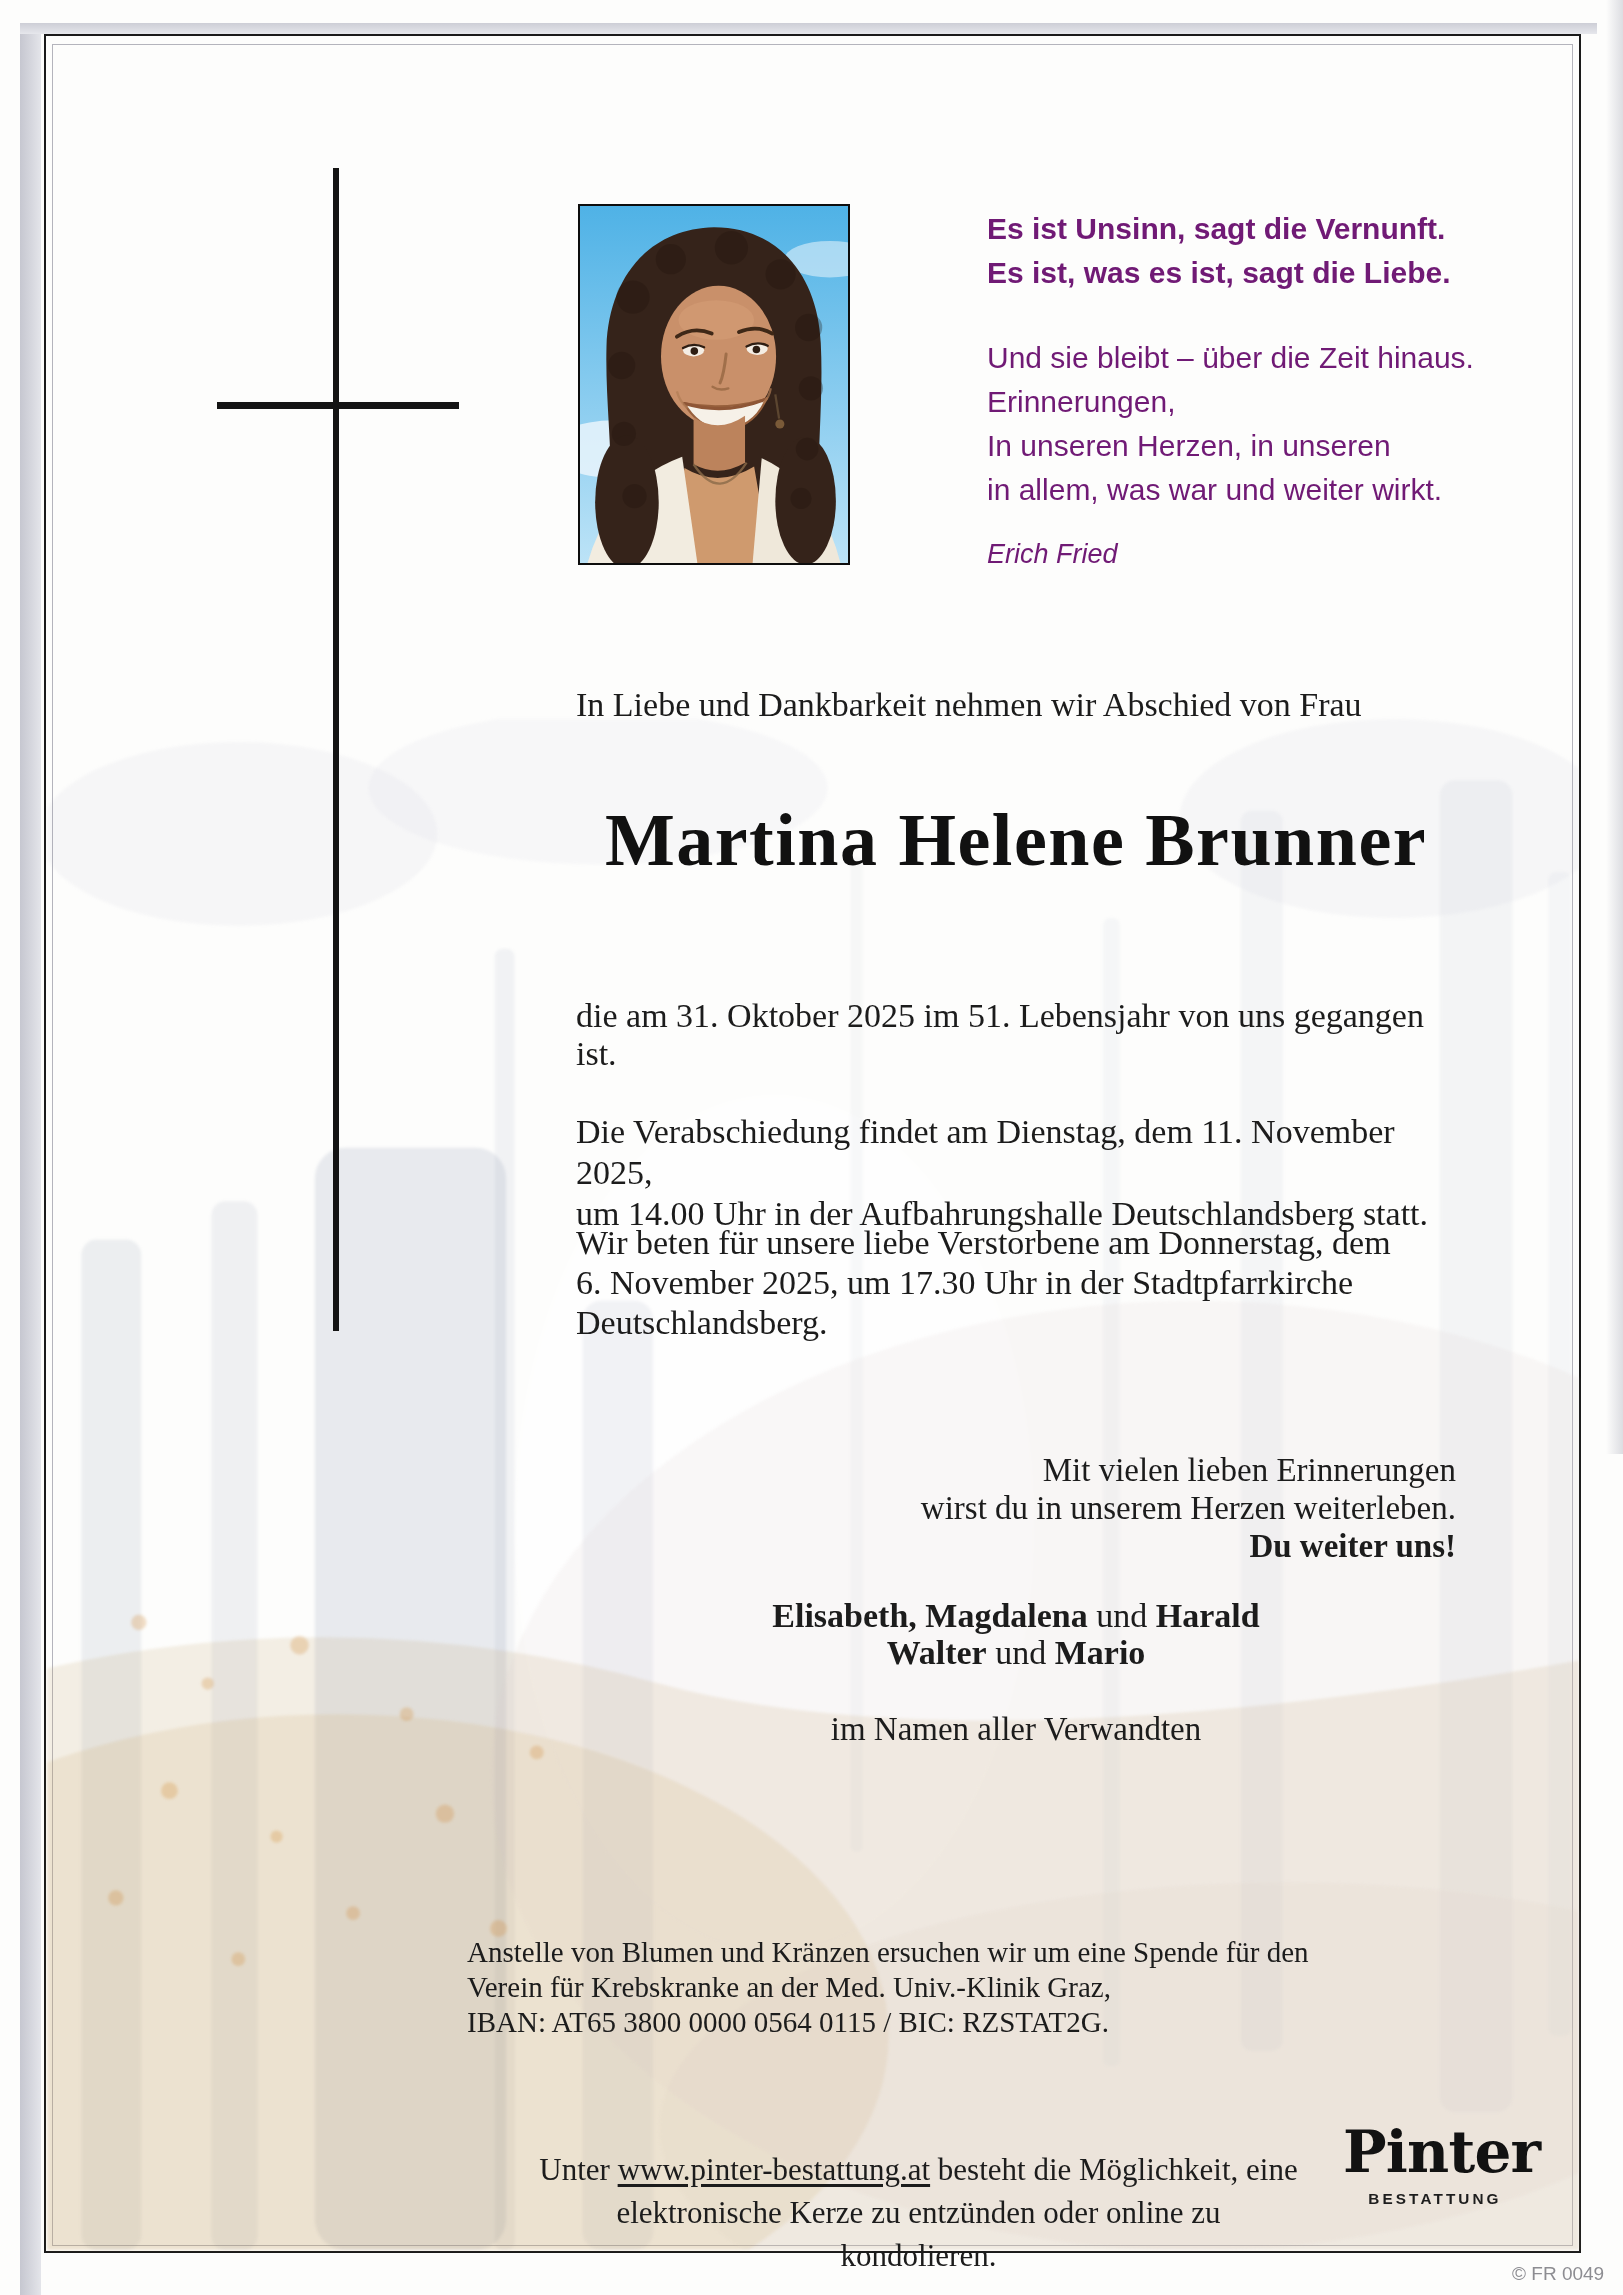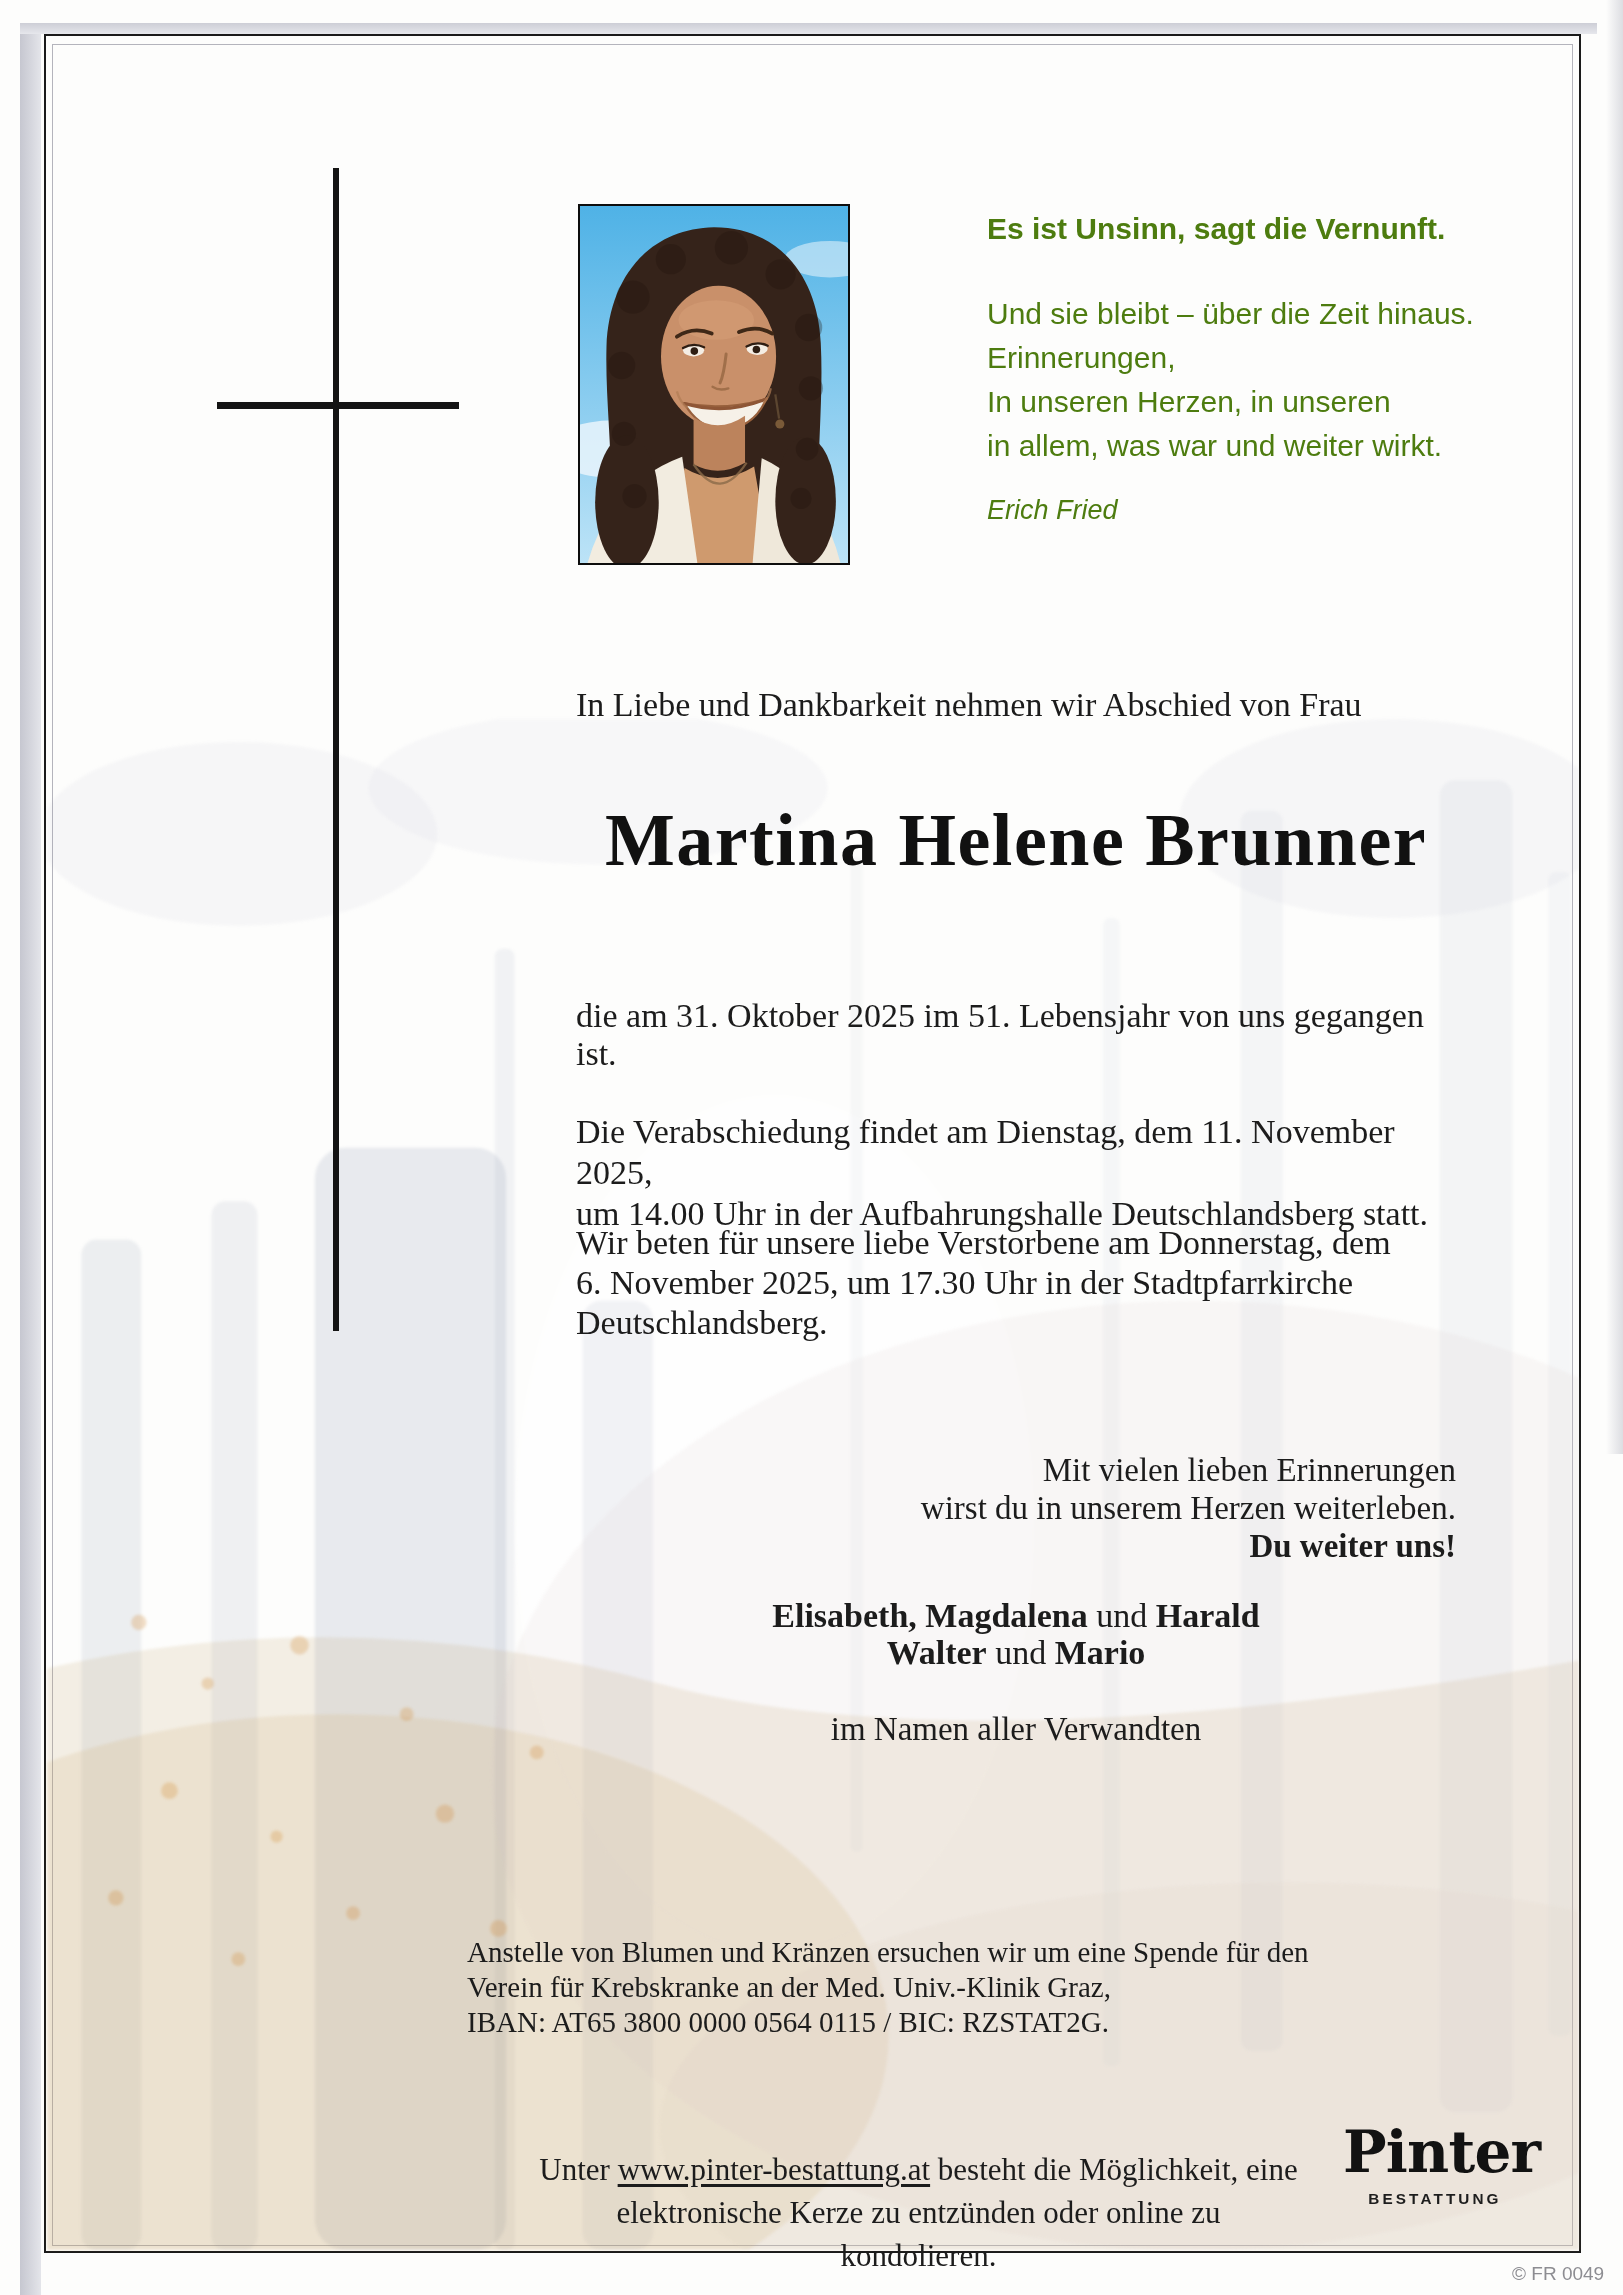--- a/index.html
+++ b/index.html
@@ -28,21 +28,21 @@
   
   .cross-v{position:absolute;left:333px;top:168px;width:6.1px;height:1163px;background:#141414;}
   .cross-h{position:absolute;left:217px;top:402px;width:242px;height:6.9px;background:#141414;}
   
   .photo{position:absolute;left:578px;top:204px;width:272px;height:361px;
     border:2.3px solid #0d0d0d;box-sizing:border-box;background:#7ec2ea;}
   .photo svg{display:block;width:100%;height:100%;}
   
   .quote{position:absolute;left:987px;top:207px;width:582px;
     font-family:"Liberation Sans","DejaVu Sans",sans-serif;
-    font-size:30px;line-height:44px;color:#4d7c0f;}
+    font-size:30px;line-height:44px;color:#701a75;}
   .quote .q-bold{font-weight:700;}
   .quote .q-gap{height:41px;}
   .quote .q-attr{font-style:italic;font-size:27px;margin-top:20px;}
   
   .col{position:absolute;left:576px;width:880px;}
   .intro{top:686px;font-size:34px;}
   .name{top:798px;text-align:center;font-size:74px;font-weight:700;letter-spacing:1.5px;color:#111;}
   .passing{top:997px;font-size:34px;}
   .para{font-size:34px;line-height:41px;}
   .farewell{top:1111px;}
@@ -177,20 +177,21 @@
           <circle cx="58" cy="300" r="16"></circle>
         <circle cx="300" cy="320" r="15"></circle>
           <circle cx="72" cy="382" r="16"></circle>
         <circle cx="292" cy="385" r="14"></circle>
       </g>
     </svg>
   </div>
 
   <div class="quote">
     <div class="q-bold">Es ist Unsinn, sagt die Vernunft.</div>
+    <div class="q-bold">Es ist, was es ist, sagt die Liebe.</div>
     <div class="q-gap"></div>
     <div>Und sie bleibt – über die Zeit hinaus.</div>
     <div>Erinnerungen,</div>
     <div>In unseren Herzen, in unseren</div>
     <div>in allem, was war und weiter wirkt.</div>
     <div class="q-attr">Erich Fried</div>
   </div>
 
   <div class="col intro">In Liebe und Dankbarkeit nehmen wir Abschied von Frau</div>
 

